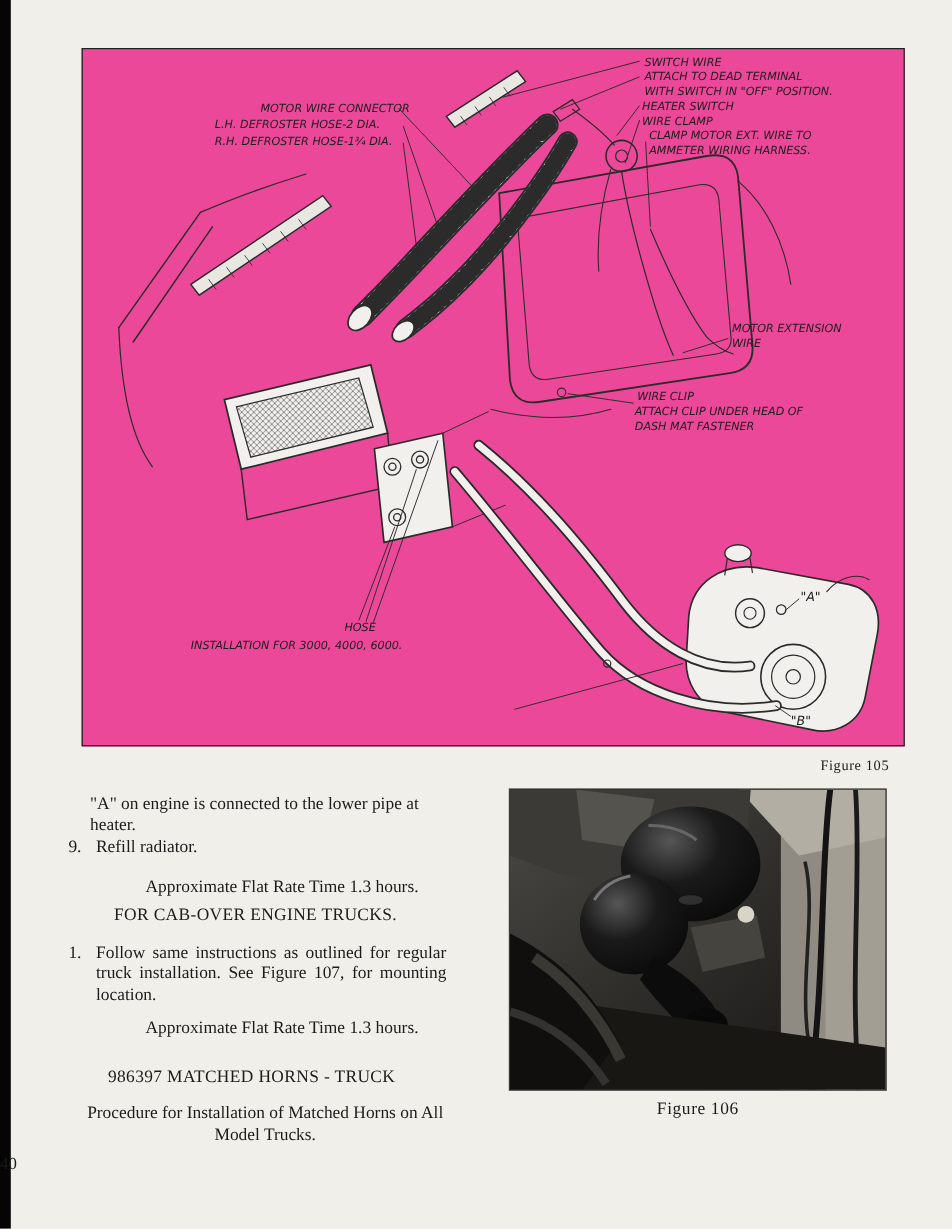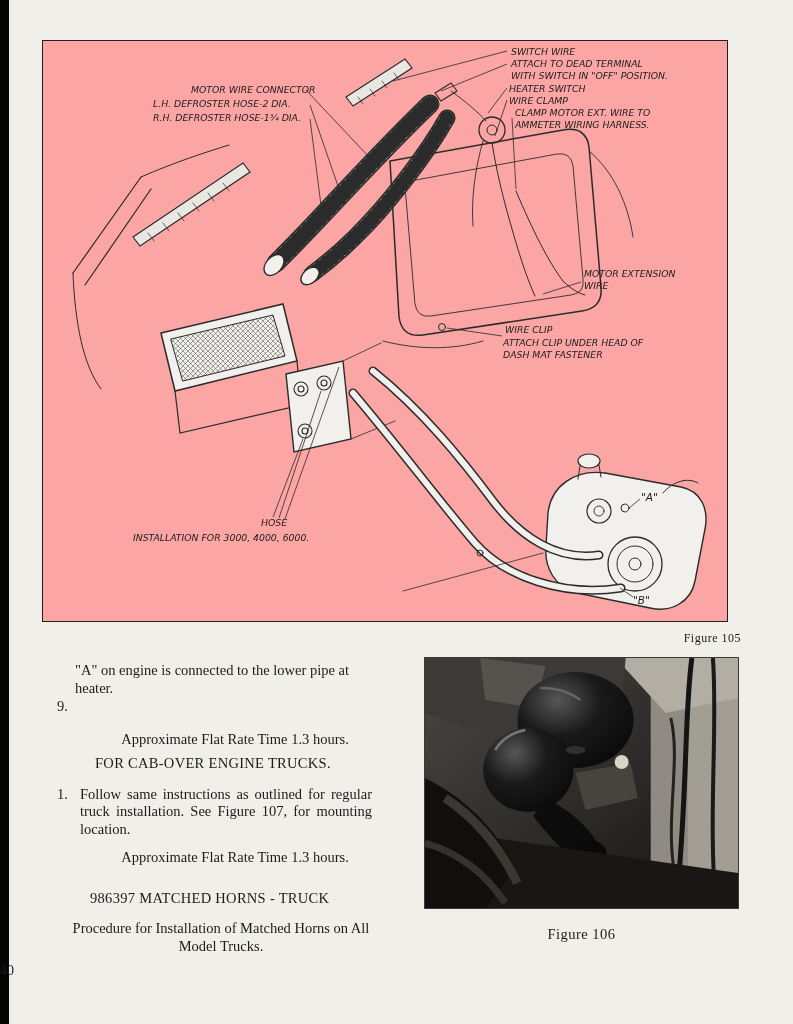--- a/index.html
+++ b/index.html
@@ -9,23 +9,23 @@
     font-family:"Liberation Serif", serif;
     color:#1b1b1b;
     position:relative;
     overflow:hidden;
   }
   .scan-edge {
     position:absolute; left:0; top:0; width:9px; height:1024px;
     background:#050505;
   }
   .figure-box {
-    position:absolute; left:42px; top:40px; width:686px; height:582px;
+    position:absolute; left:68px; top:40px; width:686px; height:582px;
     border:1.5px solid #1f1f1f;
-    background:#fca5a5;
+    background:#ec4899;
   }
   .figure-box svg { width:100%; height:100%; display:block; }
   .fig105-caption {
     position:absolute; left:55px; top:631px; width:686px;
     text-align:right; font-size:12px; letter-spacing:0.5px;
   }
   .text-col {
     position:absolute; left:57px; top:662px; width:356px;
     font-size:14.5px; line-height:17.5px;
   }
@@ -39,21 +39,21 @@
   .flat-rate2 { margin-top:11px; }
   .heading-horns { margin-top:23px; margin-left:33px; letter-spacing:0.3px; }
   .proc { margin-top:13px; width:300px; margin-left:14px; text-align:center; }
   .photo-col { position:absolute; left:425px; top:658px; width:313px; }
   .photo {
     width:313px; height:250px; background:#222; overflow:hidden;
     box-shadow:0 0 0 1px #3a3a38;
   }
   .photo svg { width:100%; height:100%; display:block; }
   .fig106-caption {
-    margin-top:18px; text-align:center; font-size:14.5px; letter-spacing:0.5px;
+    margin-top:8px; text-align:center; font-size:14.5px; letter-spacing:0.5px;
   }
   .page-number {
     position:absolute; left:0; top:963px; width:793px;
     font-size:14px;
   }
   .callout-text {
     font-family:"DejaVu Sans", sans-serif;
     font-size:9.3px; font-style:italic; fill:#1c1c1c;
   }
   .callout-ab {
@@ -188,20 +188,21 @@
     </g>
   </svg>
 </div>
 
 <div class="fig105-caption">Figure 105</div>
 
 <div class="text-col">
   <p class="note-a">"A" on engine is connected to the lower pipe at heater.</p>
   <p class="list-item">
     <span class="num">9.</span>
+    <span class="li-text">Refill radiator.</span>
   </p>
   <p class="flat-rate">Approximate Flat Rate Time 1.3 hours.</p>
   <p class="heading-cabover">FOR CAB-OVER ENGINE TRUCKS.</p>
   <p class="list-item step1">
     <span class="num">1.</span>
     <span class="li-text">Follow same instructions as outlined for regular truck installation. See Figure 107, for mounting location.</span>
   </p>
   <p class="flat-rate flat-rate2">Approximate Flat Rate Time 1.3 hours.</p>
   <p class="heading-horns">986397 MATCHED HORNS - TRUCK</p>
   <p class="proc">Procedure for Installation of Matched Horns on All Model Trucks.</p>

